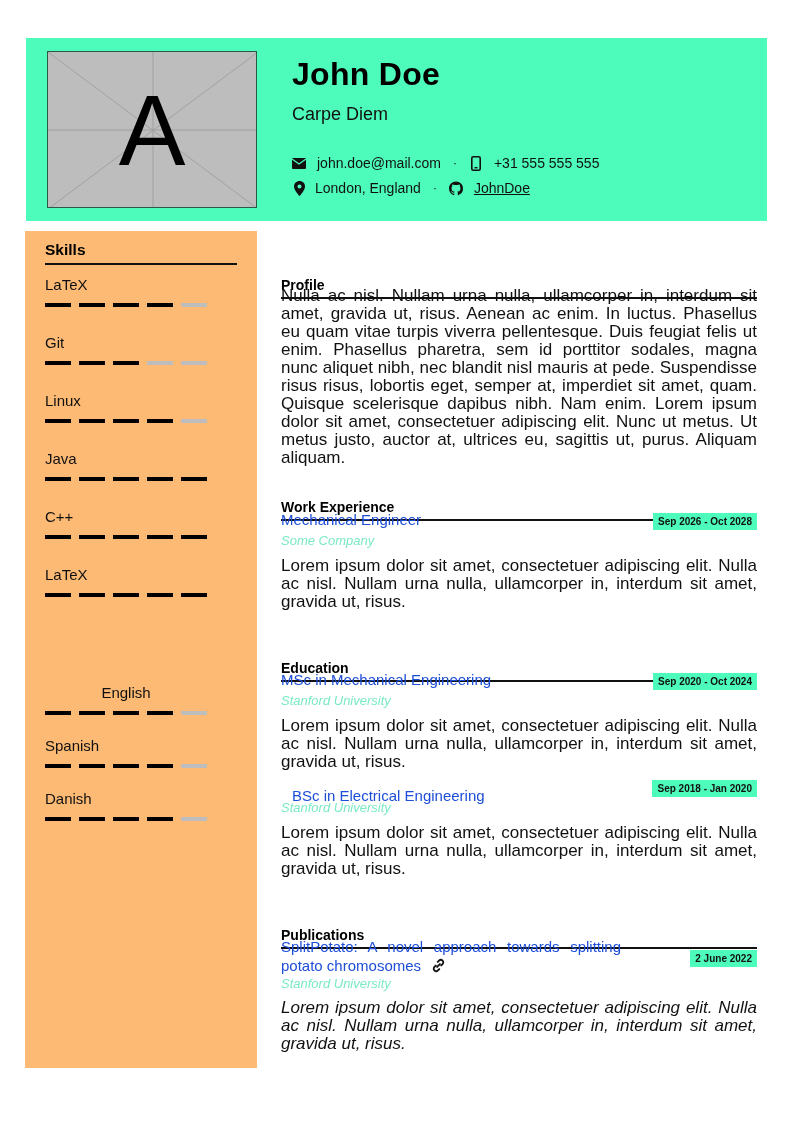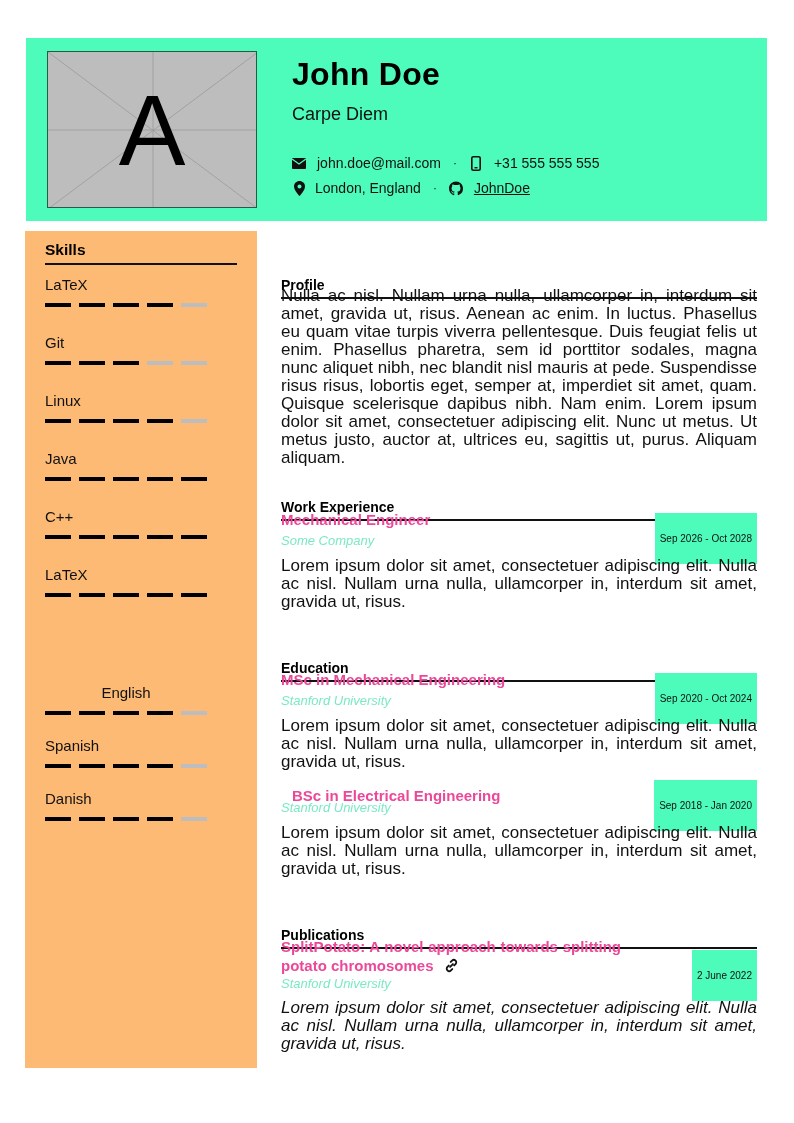--- a/index.html
+++ b/index.html
@@ -53,25 +53,25 @@
 
   .main { position: absolute; left: 281px; top: 231px; width: 476px; }
   .section-title {
     position: absolute; left: 0; width: 476px; font-size: 14px; font-weight: bold; color: #000;
     border-bottom: 2px solid #111; padding-bottom: 4px; margin-top: 37px;
   }
   .para {
     position: absolute; left: 0; width: 476px; font-size: 17px; line-height: 18px;
     text-align: justify; color: #111; hyphens: auto;
   }
-  .entry-title { position: absolute; left: 0; font-size: 15px; font-weight: bold; color: #ec4899; }
+  .entry-title { position: absolute; left: 0; font-size: 15px; font-weight: normal; color: #1d4ed8; }
   .entry-org { position: absolute; left: 0; font-size: 13px; font-style: italic; color: #7ae9c5; }
   .date-badge {
-    position: absolute; right: 0; background: #4dfcbb; font-size: 10px; font-weight: normal;
-    padding: 20px 5px; color: #111; white-space: nowrap;
+    position: absolute; right: 0; background: #4dfcbb; font-size: 10px; font-weight: bold;
+    padding: 3px 5px; color: #111; white-space: nowrap;
   }
   .italic { font-style: italic; }
 </style>
 </head>
 <body>
 
 <div class="header">
   <div class="photo">
     <svg width="210" height="157" viewBox="0 0 210 157">
       <line x1="0" y1="0" x2="210" y2="157" stroke="#9a9a9a" stroke-width="0.8"></line>

